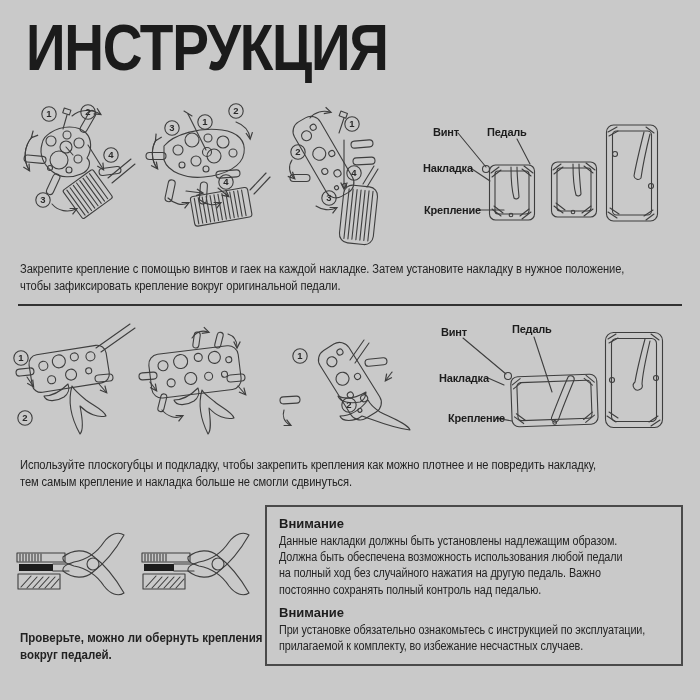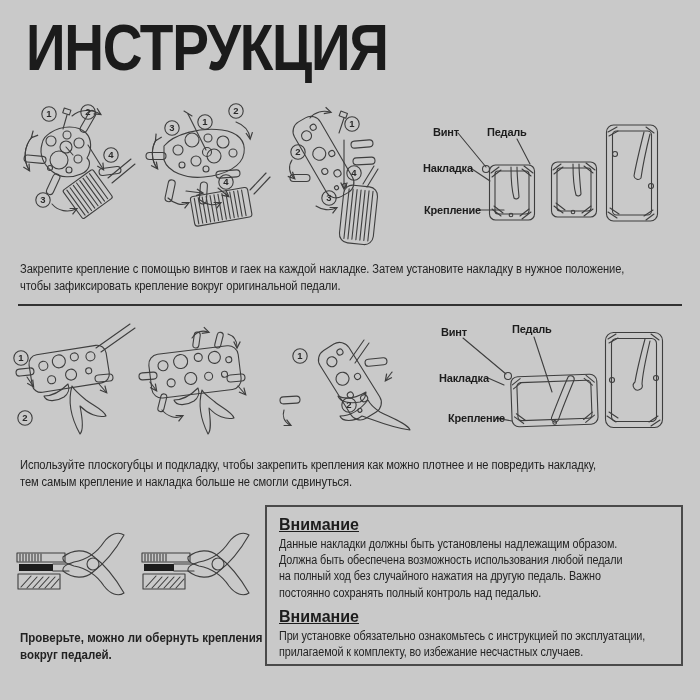--- a/index.html
+++ b/index.html
@@ -6,21 +6,21 @@
   .page{position:relative;width:700px;height:700px;background:#c9c9c9;overflow:hidden;
         font-family:"Liberation Sans", sans-serif;color:#1f1f1f;}
   .abs{position:absolute;}
   .title{position:absolute;left:26px;top:16px;font-size:64px;font-weight:700;line-height:1;
          letter-spacing:-1.5px;color:#1b1b1b;transform:scaleX(0.86);transform-origin:0 0;white-space:nowrap;}
   .para{position:absolute;font-size:12px;line-height:16.5px;letter-spacing:-0.1px;color:#242424;
         white-space:pre-line;width:760px;transform:scaleX(0.93);transform-origin:0 0;}
   .divider{position:absolute;left:18px;top:304px;width:664px;height:2px;background:#323232;}
   .warning-box{position:absolute;left:265px;top:505px;width:418px;height:161px;
                border:2px solid #4a4a4a;box-sizing:border-box;padding:9px 12px 0 12px;background:#c9c9c9;}
-  .warn-title{font-size:16px;font-weight:700;margin:0 0 2px 0;color:#1d1d1d;text-decoration:underline;}
+  .warn-title{font-size:13px;font-weight:700;margin:0 0 2px 0;color:#1d1d1d;}
   .warn-body{font-size:12px;line-height:16.2px;margin:0 0 7px 0;color:#242424;white-space:pre-line;
              width:450px;transform:scaleX(0.9);transform-origin:0 0;letter-spacing:-0.1px;}
   .caption3{position:absolute;left:20px;top:630px;font-size:12.5px;font-weight:700;line-height:17px;
             color:#222;white-space:pre-line;width:280px;transform:scaleX(0.92);transform-origin:0 0;}
   svg{overflow:visible;}
   svg text.lbl{font-family:"Liberation Sans",sans-serif;font-size:11px;font-weight:700;
                letter-spacing:-0.2px;fill:#1d1d1d;stroke:none;}
   svg text.num{font-family:"Liberation Sans",sans-serif;font-size:9.5px;font-weight:600;
                fill:#2a2a2a;stroke:none;text-anchor:middle;}
   .ln{stroke:#3e3e3e;fill:none;stroke-width:1.1;stroke-linecap:round;stroke-linejoin:round;}

